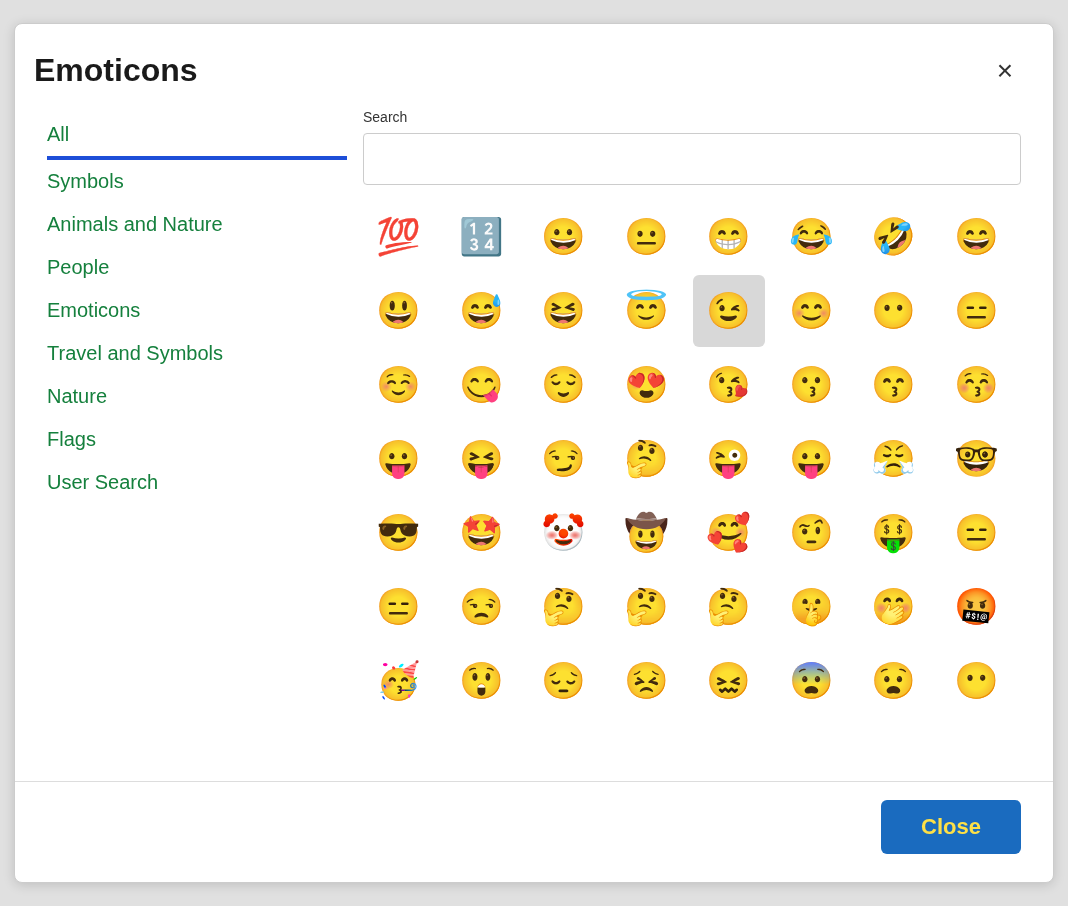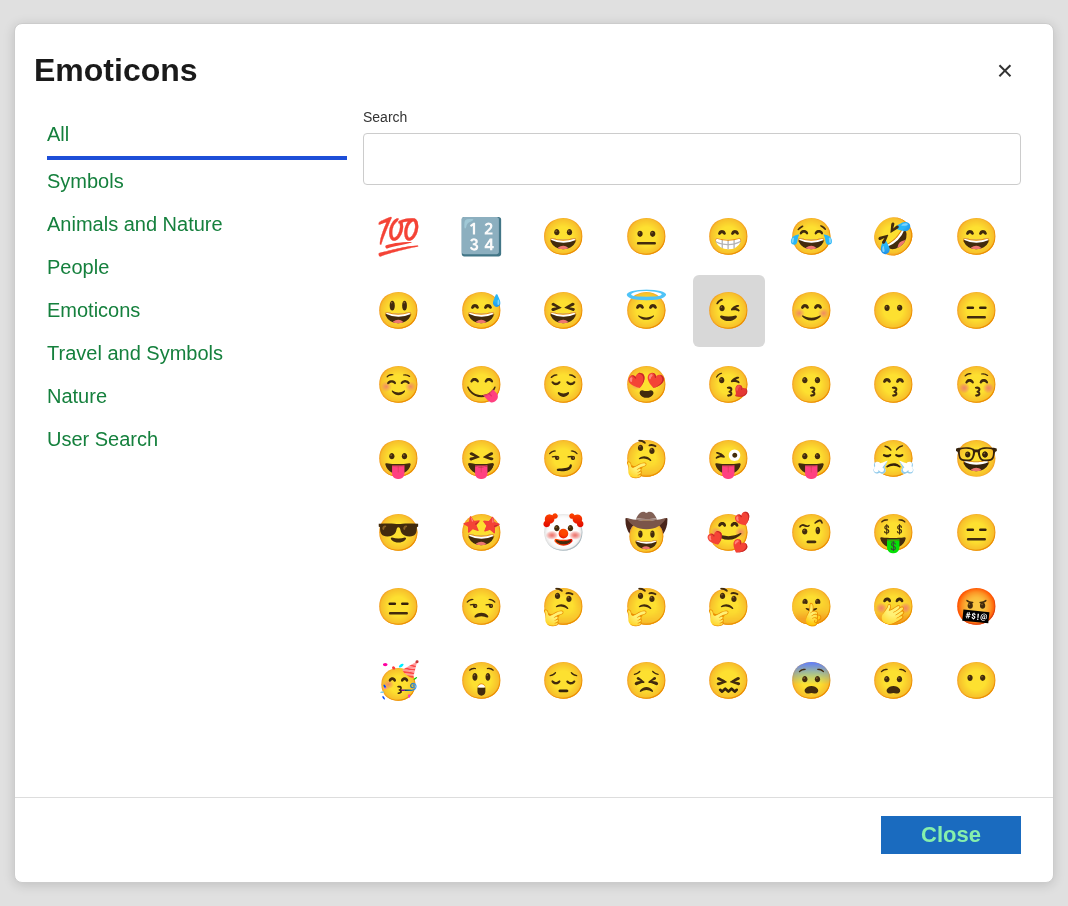--- a/index.html
+++ b/index.html
@@ -118,26 +118,26 @@
       background: #d8d8d8;
     }
     .dialog-footer {
       padding: 18px 32px 28px 32px;
       border-top: 1px solid #ddd;
       display: flex;
       justify-content: flex-end;
     }
     .close-action-btn {
       background: #1a6bbf;
-      color: #86efac;
+      color: #fde047;
       border: none;
-      border-radius: 0;
+      border-radius: 6px;
       font-size: 22px;
       font-weight: 600;
-      padding: 6px 40px;
+      padding: 14px 40px;
       cursor: pointer;
     }
   </style>
 </head>
 <body>
 
 <div class="dialog">
   <div class="dialog-header">
     <h1 class="dialog-title">Emoticons</h1>
     <button class="close-btn">×</button>
@@ -147,20 +147,21 @@
 
     <nav class="sidebar">
 
     <button class="sidebar-item active">All</button>
         <button class="sidebar-item">Symbols</button>
         <button class="sidebar-item">Animals and Nature</button>
         <button class="sidebar-item">People</button>
         <button class="sidebar-item">Emoticons</button>
         <button class="sidebar-item">Travel and Symbols</button>
         <button class="sidebar-item">Nature</button>
+        <button class="sidebar-item">Flags</button>
         <button class="sidebar-item">User Search</button>
       </nav>
 
     <div class="main-content">
       <div class="search-label">Search</div>
       <input class="search-input" type="text" style="">
       <div class="emoji-grid-container">
         <div class="emoji-grid">
 
         <div class="emoji-cell">💯</div>

